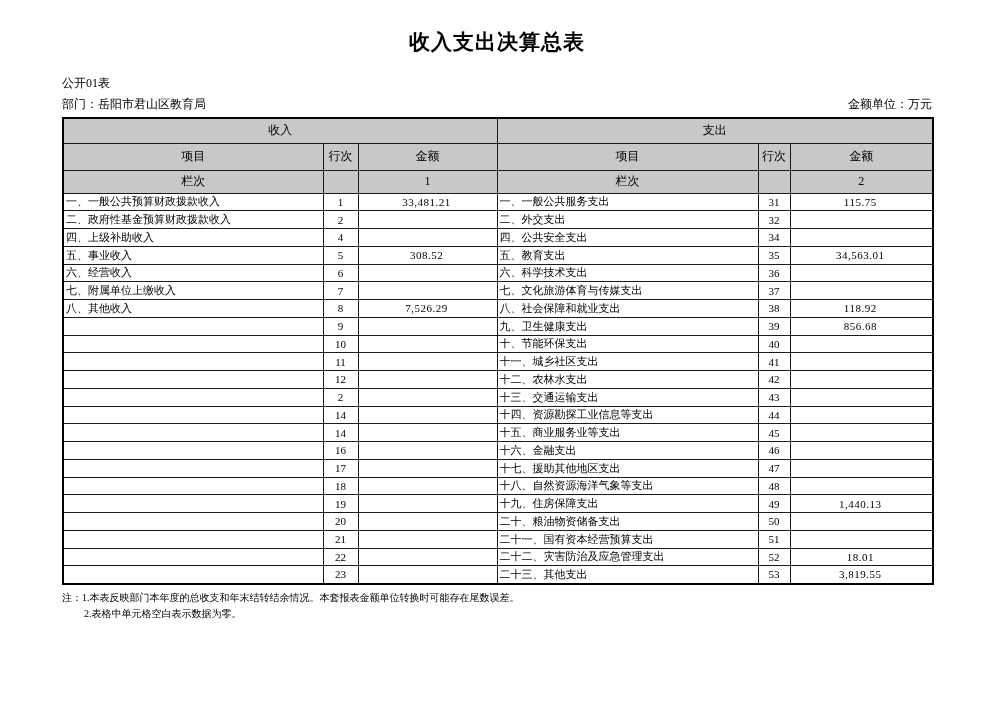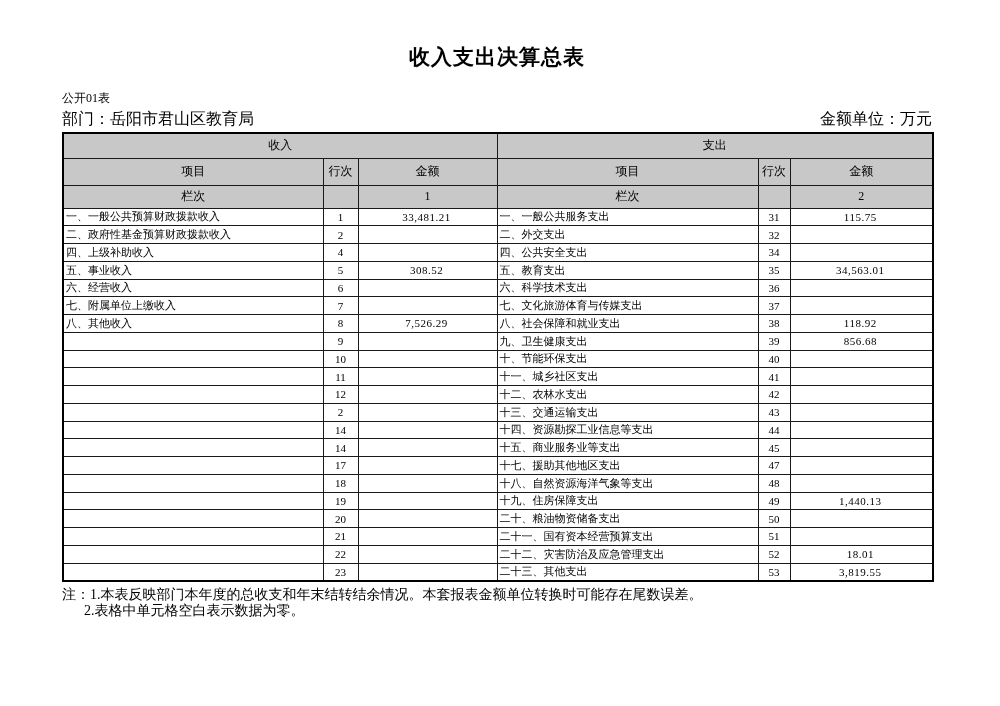--- a/index.html
+++ b/index.html
@@ -9,42 +9,42 @@
     width: 1000px;
     height: 706px;
     background: #ffffff;
     font-family: "Liberation Serif", "DejaVu Serif", serif;
     color: #000000;
     overflow: hidden;
   }
   .doc {
     position: absolute;
     left: 62px;
-    top: 16px;
+    top: 1px;
     width: 870px;
   }
   .title {
     margin: 28px 0 0 0;
     text-align: center;
     font-size: 21px;
     font-weight: 600;
     letter-spacing: 1px;
     line-height: 27px;
   }
   .table-code {
     margin-top: 20px;
     font-size: 12px;
     line-height: 14px;
   }
   .meta-row {
     margin-top: 7px;
     margin-bottom: 6px;
     display: flex;
     justify-content: space-between;
-    font-size: 16px;
+    font-size: 12px;
     line-height: 14px;
     font-family: Liberation Serif, serif;
   }
   table.budget-table {
     width: 870px;
     table-layout: fixed;
     border-collapse: collapse;
     border: 2px solid #000000;
   }
   .budget-table th, .budget-table td {
@@ -74,21 +74,21 @@
     font-size: 11px;
   }
   td.c-amt {
     text-align: center;
     padding-right: 2px;
     font-size: 11px;
     letter-spacing: 0.5px;
   }
   .notes {
     margin-top: 5px;
-    font-size: 14px;
+    font-size: 10px;
     line-height: 16px;
   }
   .note2 { padding-left: 22px; }
 </style>
 </head>
 <body>
 
 <div class="page">
   <div class="doc">
 
@@ -240,20 +240,28 @@
           <tr class="data-row">
     <td class="c-item"></td>
     <td class="c-line">14</td>
     <td class="c-amt"></td>
     <td class="c-item">十五、商业服务业等支出</td>
     <td class="c-line">45</td>
     <td class="c-amt"></td>
   </tr>
           <tr class="data-row">
     <td class="c-item"></td>
+    <td class="c-line">16</td>
+    <td class="c-amt"></td>
+    <td class="c-item">十六、金融支出</td>
+    <td class="c-line">46</td>
+    <td class="c-amt"></td>
+  </tr>
+          <tr class="data-row">
+    <td class="c-item"></td>
     <td class="c-line">17</td>
     <td class="c-amt"></td>
     <td class="c-item">十七、援助其他地区支出</td>
     <td class="c-line">47</td>
     <td class="c-amt"></td>
   </tr>
           <tr class="data-row">
     <td class="c-item"></td>
     <td class="c-line">18</td>
     <td class="c-amt"></td>

